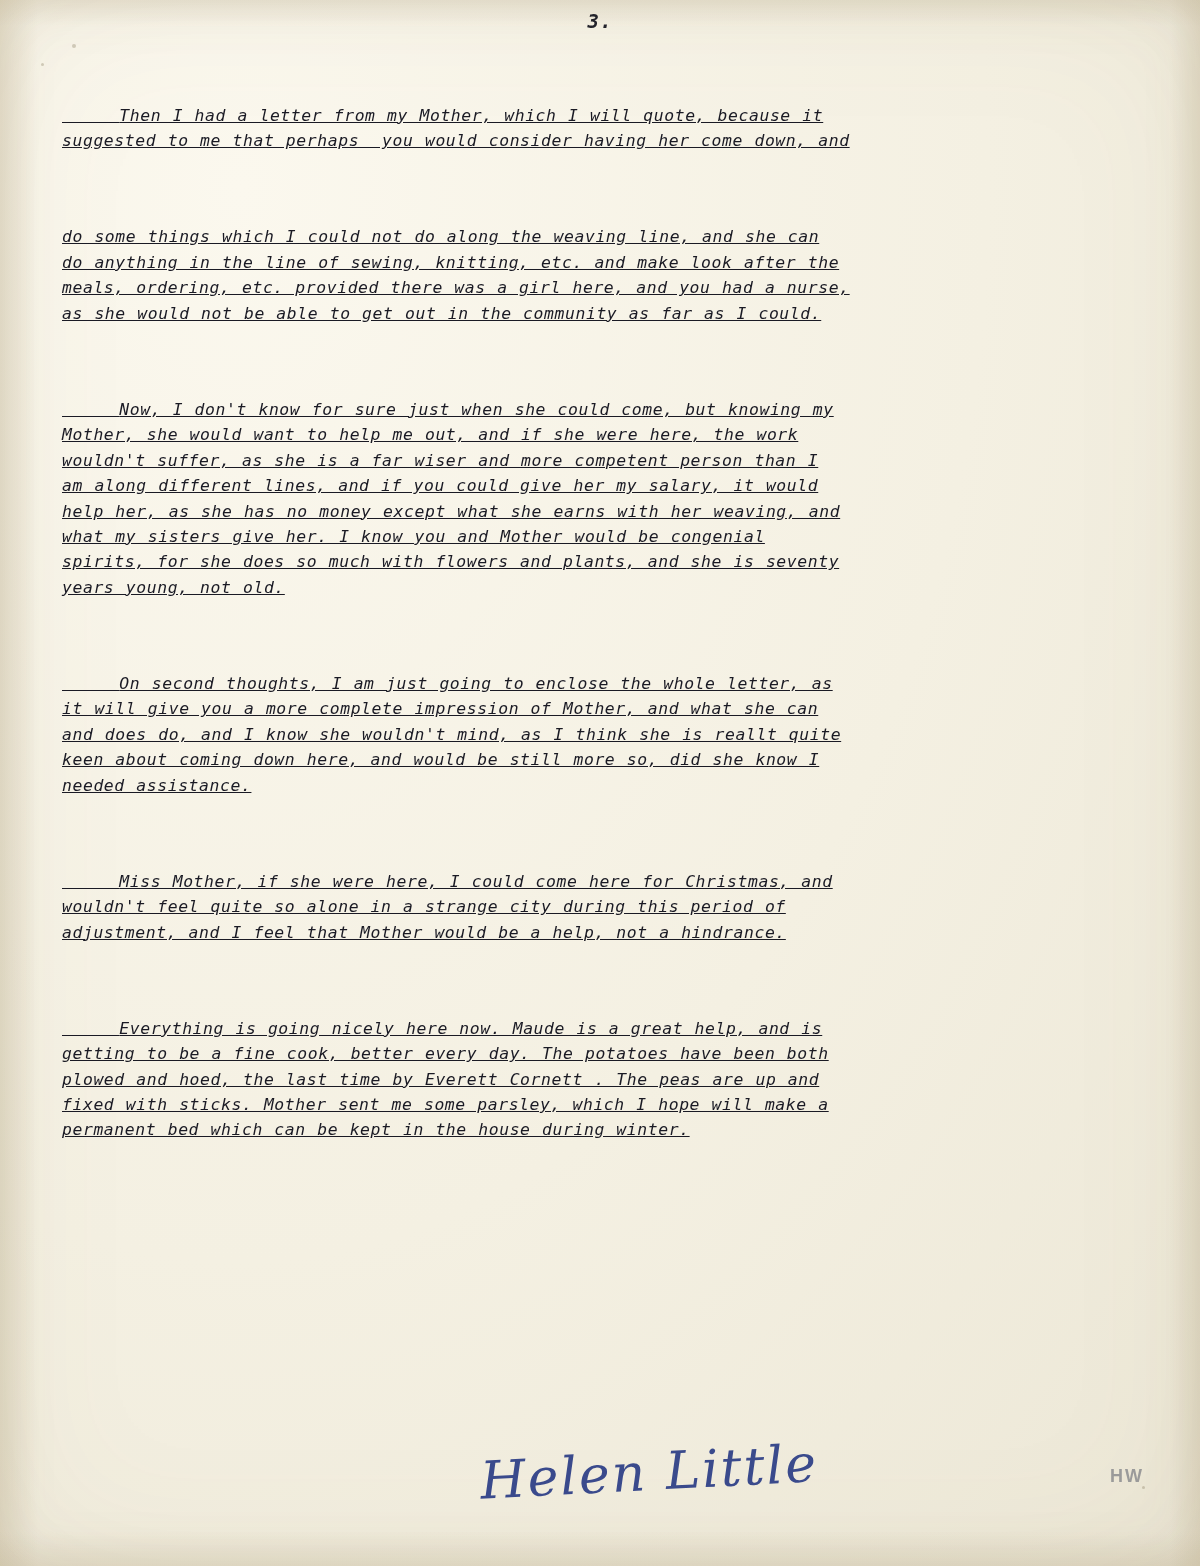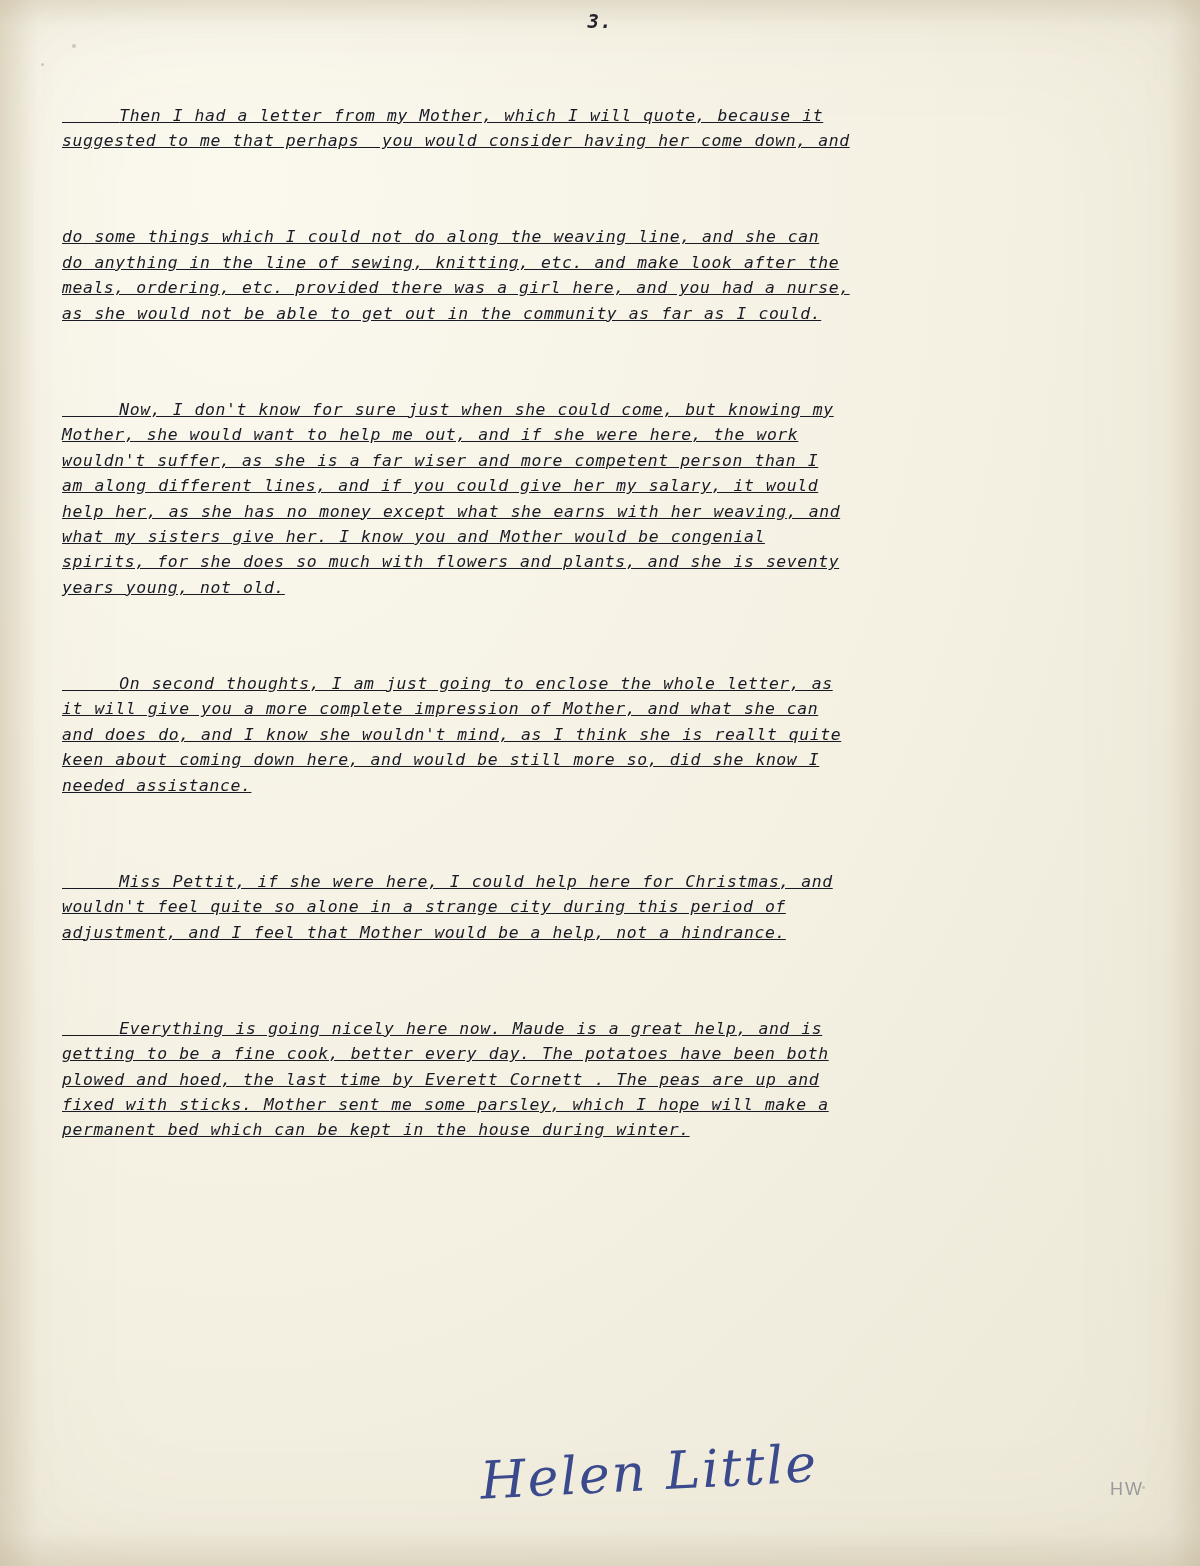--- a/index.html
+++ b/index.html
@@ -106,22 +106,21 @@
   }
 
   .hw-mark {
     position: absolute;
     right: 56px;
     top: 1466px;
     font-family: "Liberation Sans", sans-serif;
     font-size: 18px;
     letter-spacing: 2px;
     color: #9a9a9a;
-    font-weight: 400;
-    margin-top: 13px;
+    font-weight: 700;
   }
 </style>
 </head>
 <body>
 
 <div class="page">
 
   <div class="edge-left"></div>
   <div class="edge-right"></div>
   <div class="edge-top"></div>
@@ -146,21 +145,21 @@
 am along different lines, and if you could give her my salary, it would
 help her, as she has no money except what she earns with her weaving, and
 what my sisters give her. I know you and Mother would be congenial
 spirits, for she does so much with flowers and plants, and she is seventy
 years young, not old.</p>
     <p class="para gap-lg">     On second thoughts, I am just going to enclose the whole letter, as
 it will give you a more complete impression of Mother, and what she can
 and does do, and I know she wouldn't mind, as I think she is reallt quite
 keen about coming down here, and would be still more so, did she know I
 needed assistance.</p>
-    <p class="para gap-lg">     Miss Pettit, if she were here, I could help here for Christmas, and
+    <p class="para gap-lg">     Miss Mother, if she were here, I could come here for Christmas, and
 wouldn't feel quite so alone in a strange city during this period of
 adjustment, and I feel that Mother would be a help, not a hindrance.</p>
     <p class="para gap-lg">     Everything is going nicely here now. Maude is a great help, and is
 getting to be a fine cook, better every day. The potatoes have been both
 plowed and hoed, the last time by Everett Cornett . The peas are up and
 fixed with sticks. Mother sent me some parsley, which I hope will make a
 permanent bed which can be kept in the house during winter.</p>
     
 
     

